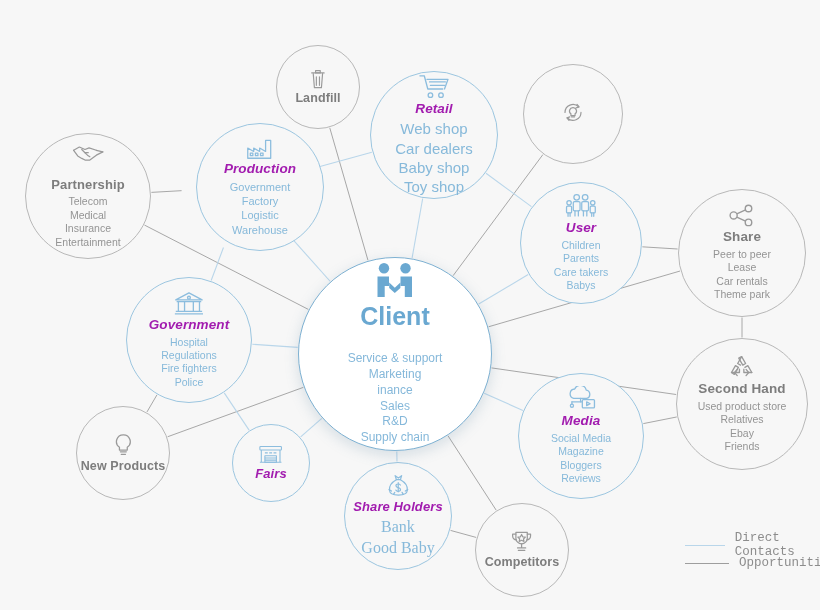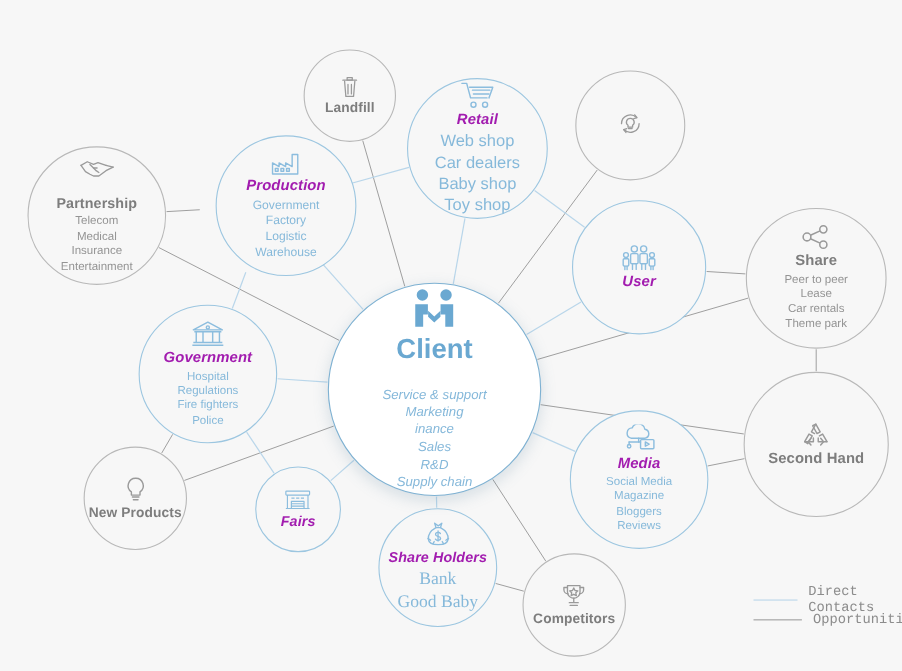--- a/index.html
+++ b/index.html
@@ -84,21 +84,20 @@
     font-weight: bold;
     color: #6aa8d1;
     line-height: 1;
     margin-top: 2px;
   }
   #node-client .items {
     font-size: 12px;
     color: #85b8da;
     line-height: 1.32;
     margin-top: 22px;
-    font-style: italic;
   }
 
   .legend {
     position: absolute;
     left: 685px;
     top: 536px;
     font-size: 12.5px;
     font-family: Liberation Mono, monospace;
   }
   .legend-row {
@@ -237,20 +236,26 @@
         <path d="M23 20.5 v6 M27 20.5 v6"></path>
         <circle cx="6" cy="11" r="2.6"></circle>
               <rect x="3" y="15" width="6" height="8" rx="1.2"></rect>
         <path d="M4.8 23 v4 M7.2 23 v4"></path>
         <circle cx="34" cy="11" r="2.6"></circle>
               <rect x="31" y="15" width="6" height="8" rx="1.2"></rect>
         <path d="M32.8 23 v4 M35.2 23 v4"></path>
       </g>
           </svg></span>
         <div class="title" style="font-size: 13.5px;">User</div>
+        <div class="items" style="font-size: 10.5px;">
+          <div>Children</div>
+          <div>Parents</div>
+          <div>Care takers</div>
+          <div>Babys</div>
+        </div>
       </div>
       <div class="node gray" style="left: 678px; top: 189px; width: 128px; height: 128px;">
         <span class="icon"><svg width="26" height="22.88" viewBox="0 0 28 24">
             <g fill="none" stroke="#9a9a9a" stroke-width="1.5" stroke-linejoin="round">
         <circle cx="21" cy="4.5" r="3.5"></circle>
               <circle cx="21" cy="19.5" r="3.5"></circle>
               <circle cx="5" cy="12" r="3.8"></circle>
         <path d="M8.4 10.3 L17.8 6 M8.4 13.7 L17.8 18"></path>
       </g>
           </svg></span>
@@ -269,20 +274,26 @@
         <path d="M15 3 l-4.5 7.8 l3.2 1.8"></path>
         <path d="M3.5 21 l4.5 -7.8 l3.3 1.9 l-4.6 8 z"></path>
         <path d="M3.5 21 h9 v-3.7"></path>
         <path d="M26.5 21 l-4.5 -7.8 l-3.3 1.9"></path>
         <path d="M26.5 21 h-9 v-3.7"></path>
         <path d="M10 24.5 l-3 -3.5 l3 -3.5"></path>
         <path d="M20 24.5 l3 -3.5 l-3 -3.5"></path>
       </g>
           </svg></span>
         <div class="title" style="font-size: 13.5px;">Second Hand</div>
+        <div class="items" style="font-size: 10.5px;">
+          <div>Used product store</div>
+          <div>Relatives</div>
+          <div>Ebay</div>
+          <div>Friends</div>
+        </div>
       </div>
       <div class="node blue" style="left: 518px; top: 373px; width: 126px; height: 126px;">
         <span class="icon"><svg width="31.2" height="24.7" viewBox="0 0 36 28">
             <g fill="none" stroke="#8cbdde" stroke-width="1.5" stroke-linejoin="round" stroke-linecap="round">
         <path d="M10 14 a5.5 5.5 0 0 1 1.2 -10.8 a7 7 0 0 1 13.3 1.4 a4.8 4.8 0 0 1 0.5 9.4 z"></path>
         <path d="M18 14 v4"></path>
         <path d="M18 18 h-10 M18 18 h2"></path>
         <path d="M8 18 v3"></path>
         <circle cx="8" cy="22.5" r="1.8"></circle>
         <rect x="20" y="15.5" width="14" height="9.5" rx="1"></rect>

